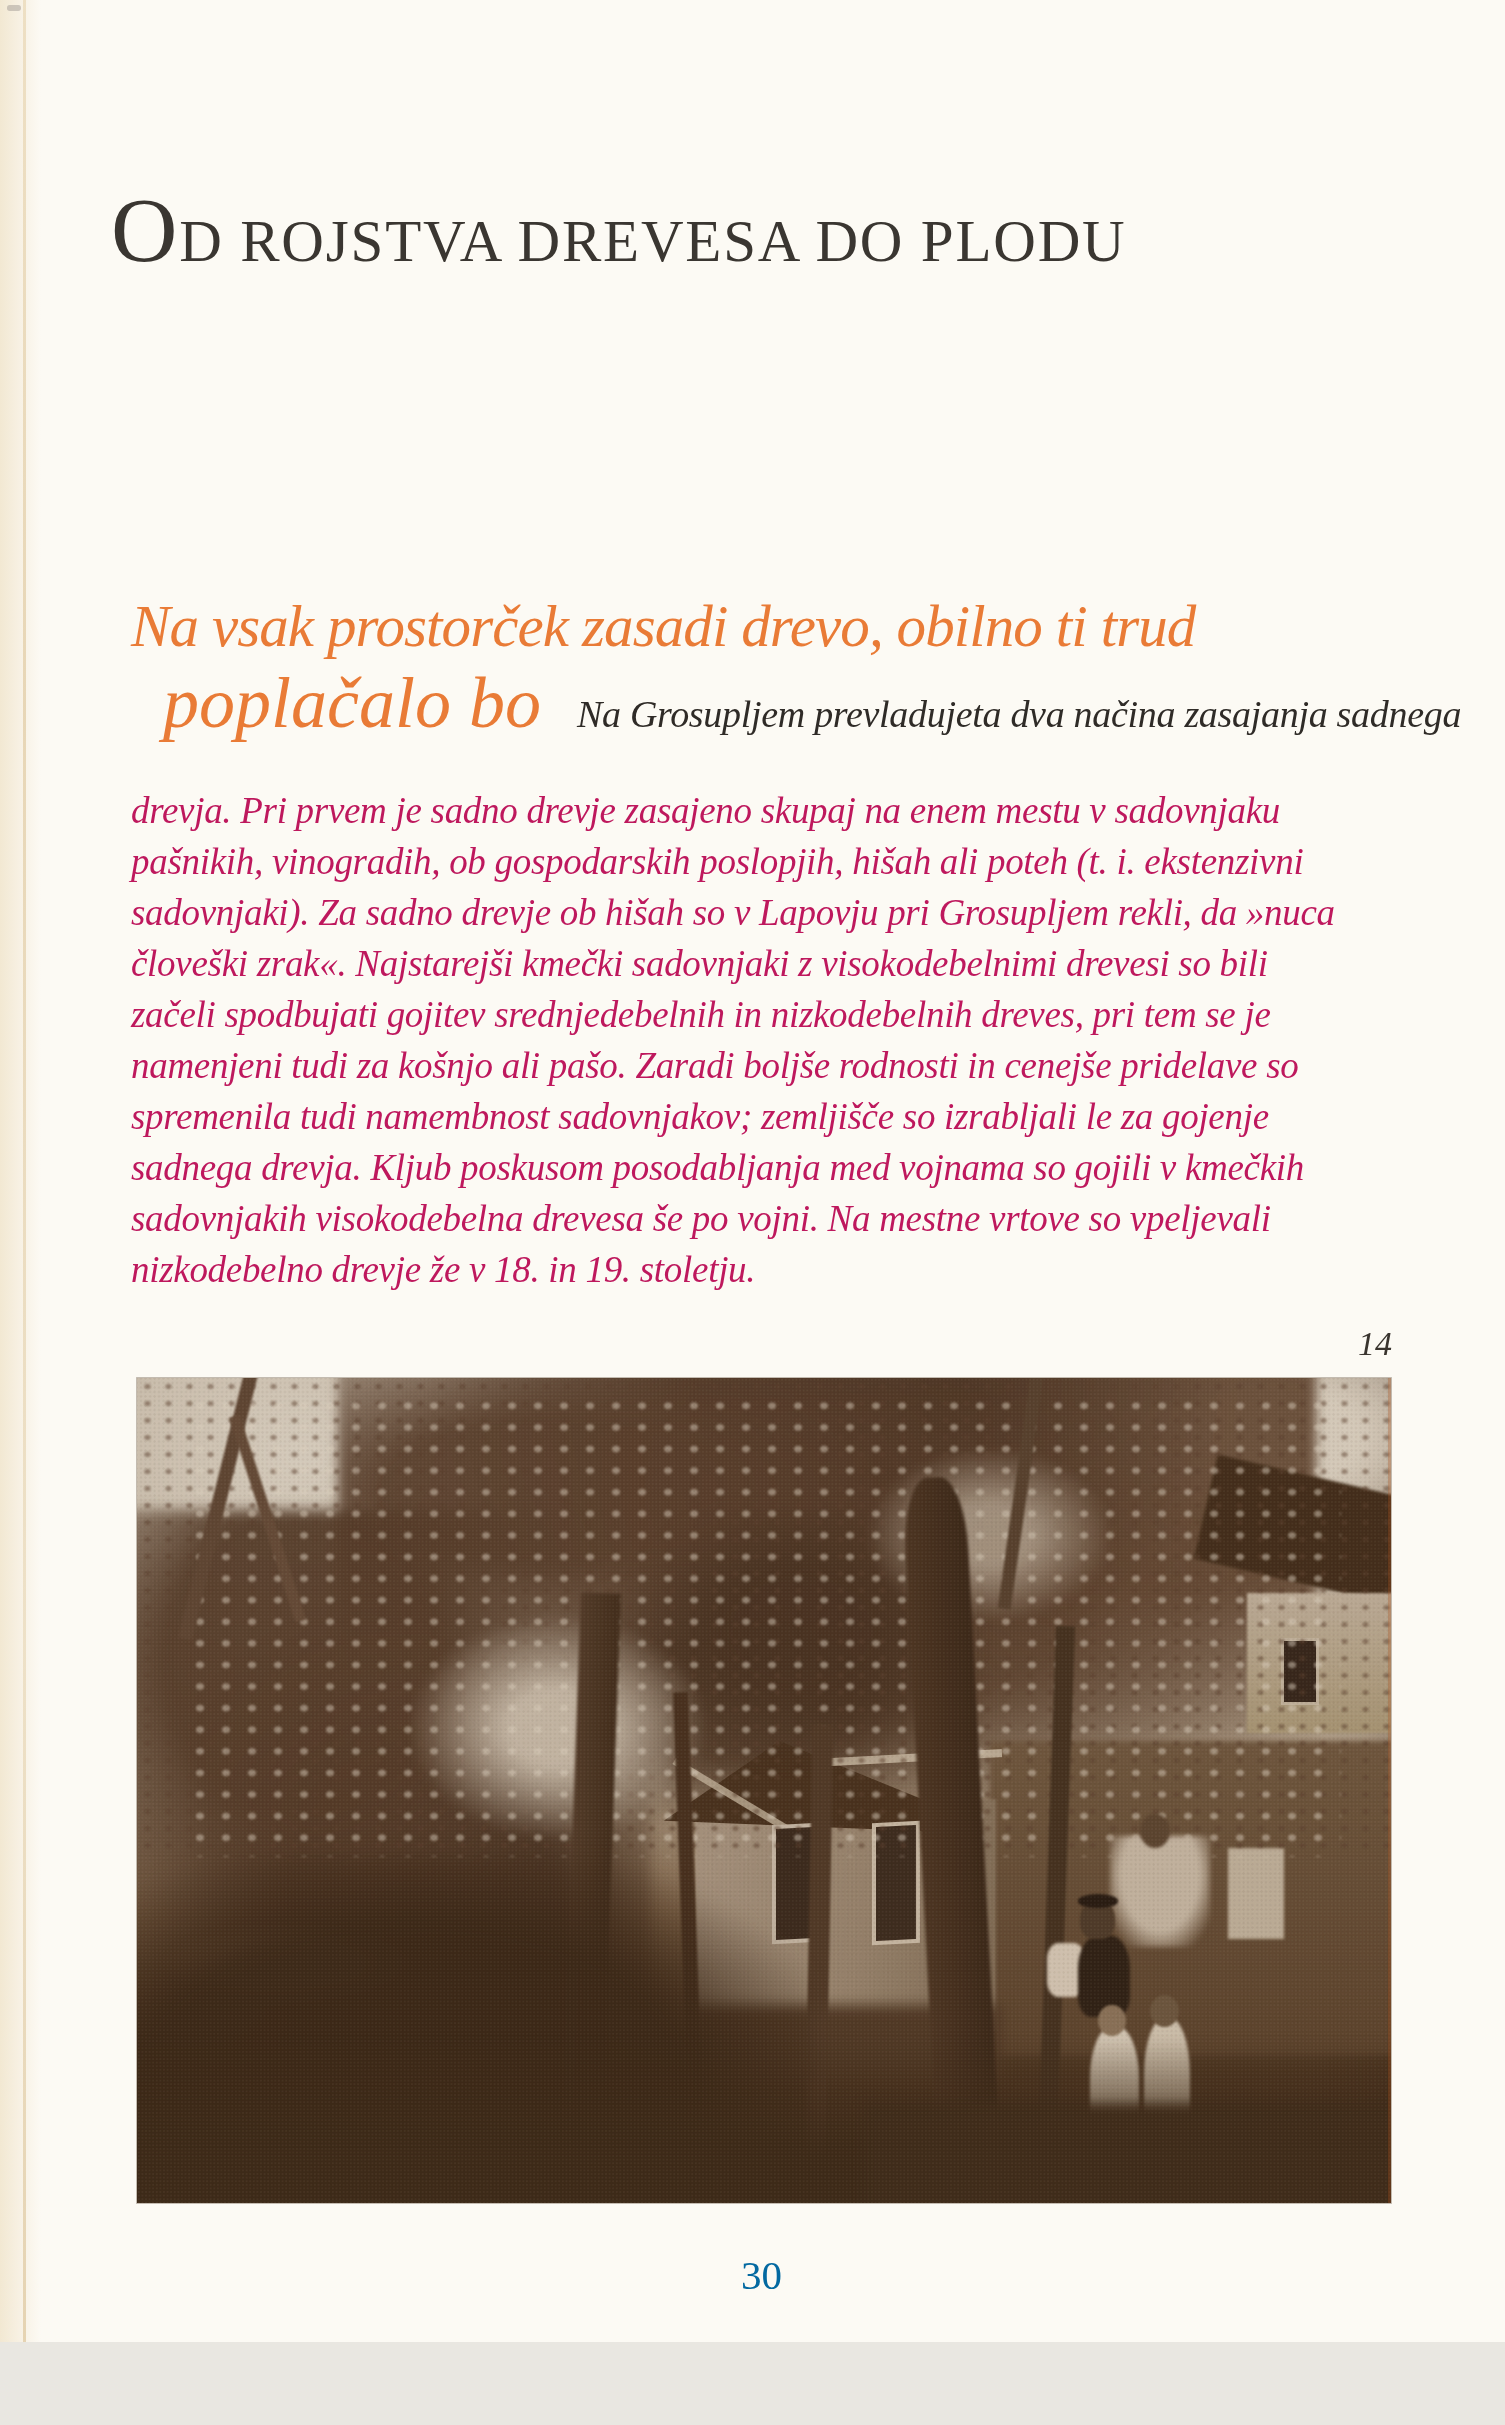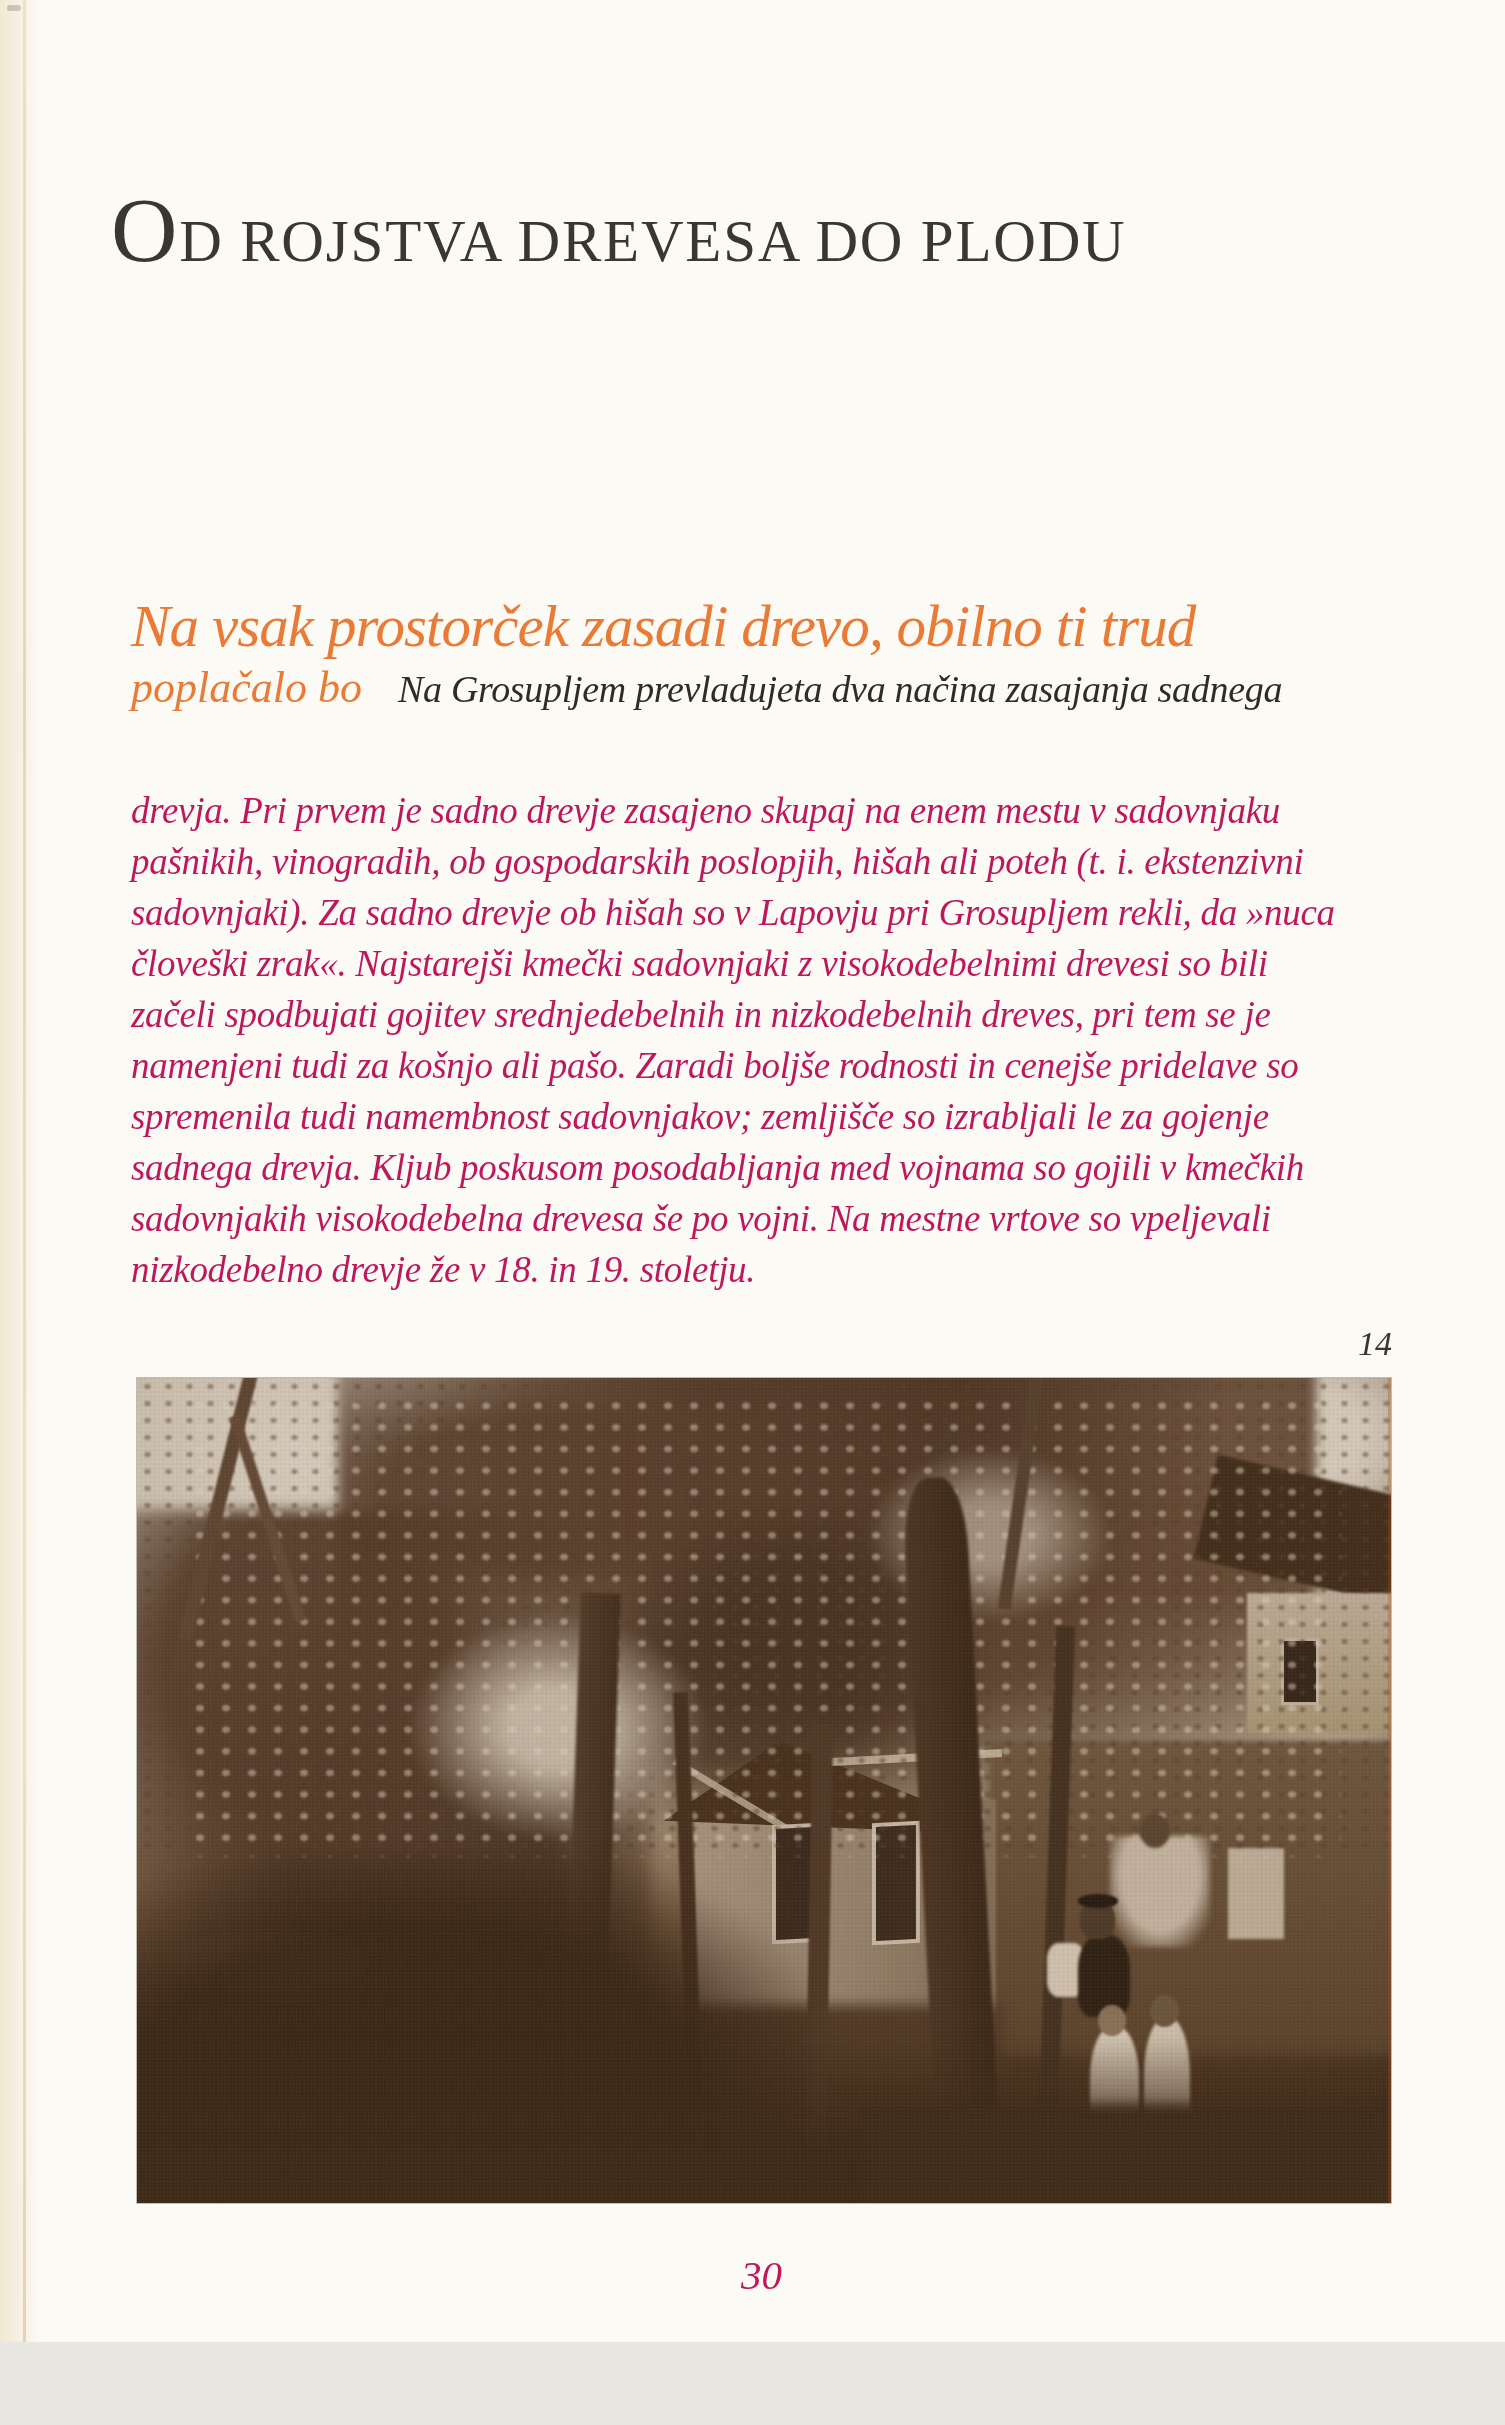--- a/index.html
+++ b/index.html
@@ -16,32 +16,32 @@
   
   .title{position:absolute;left:111px;top:184px;margin:0;color:#3a3631;font-weight:400;
         letter-spacing:1.8px;white-space:nowrap;}
   .title .initial{font-size:92px;line-height:1;}
   .title .rest{font-size:59px;line-height:1;}
 
   
   .lead{position:absolute;left:131px;top:592px;width:1307px;font-style:italic;}
   .lead-l1{font-size:59px;line-height:1.16;white-space:nowrap;letter-spacing:-0.9px;}
   .lead-row{margin-top:1.8px;white-space:nowrap;}
-  .lead-l2{font-size:44px;}
+  .lead-l2{font-size:72px;margin-left:32px;}
   .runin{font-size:38px;color:#2f2b27;margin-left:36px;letter-spacing:-0.3px;}
 
   
   .bodytext{position:absolute;left:131px;top:785px;width:1307px;font-style:italic;
         font-size:37px;line-height:51px;color:#be185d;letter-spacing:-0.3px;}
   .bodyline{white-space:nowrap;}
 
   .footnote{position:absolute;top:1325px;left:131px;width:1261px;text-align:right;
         font-style:italic;font-size:34px;color:#39342e;}
   .pageno{position:absolute;top:2251px;left:131px;width:1261px;text-align:center;
-        font-style:italic;font-size:41px;color:#be185d;}
+        font-size:41px;color:#0369a1;}
 
   
   .photo{position:absolute;left:137px;top:1378px;width:1254px;height:825px;overflow:hidden;
         background:linear-gradient(180deg,#cbc1b2 0%,#c2b5a3 28%,#ab9a84 48%,#7c6248 66%,#4b3521 84%,#3f2b1a 100%);
         box-shadow:0 0 0 0.9px rgba(70,48,30,.35), inset 0 0 63px rgba(50,32,18,.22);}
   .ph{position:absolute;}
   .sky-tl{left:-3%;top:-4%;width:36%;height:38%;filter:blur(5.4px);
         background:radial-gradient(ellipse at 45% 35%,#dcd4c6 0%,#d0c6b6 50%,rgba(208,198,182,0) 78%);}
   .sky-tr{left:79%;top:-4%;width:24%;height:22%;filter:blur(5.4px);
         background:radial-gradient(#dbd2c3 0% 38%,rgba(219,210,195,0) 75%);}

